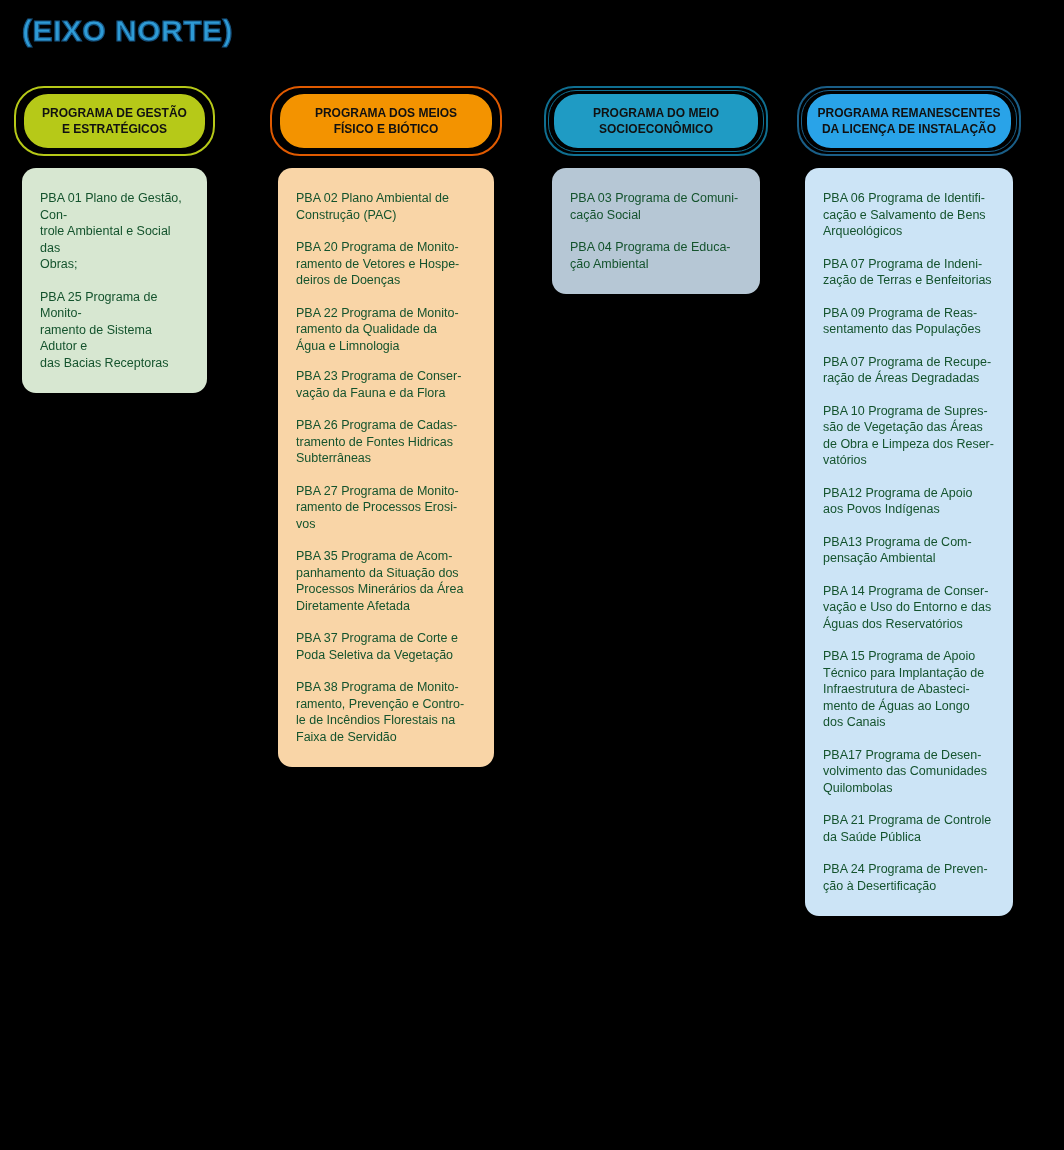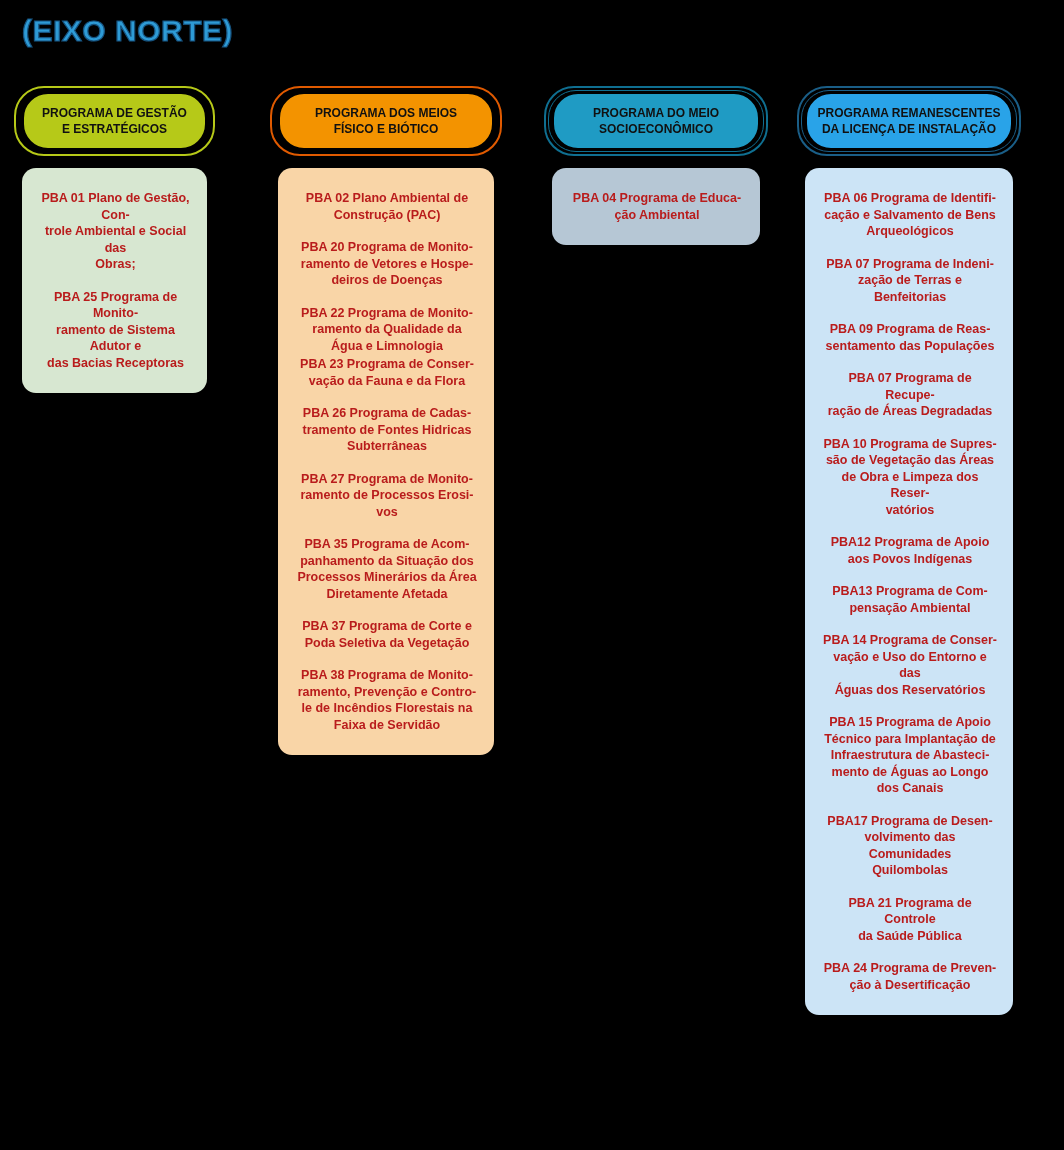--- a/index.html
+++ b/index.html
@@ -96,29 +96,28 @@
   
   .body-box {
     margin-top: 18px;
     border-radius: 14px;
     padding: 22px 16px 22px 18px;
     box-sizing: border-box;
     box-shadow: 1px 1px 0 rgba(0,0,0,0.55);
   }
   .prog-item {
     font-size: 12.5px;
-    font-weight: bold;
+    font-weight: normal;
     line-height: 16.5px;
-    color: #b91c1c;
+    color: #14532d;
     margin: 0 0 16px 0;
     white-space: pre-line;
-    text-align: center;
   }
   .prog-item:last-child { margin-bottom: 0; }
-  .prog-item.tight { margin-bottom: 2px; }
+  .prog-item.tight { margin-bottom: 14px; }
 
   
   #col-gestao .pill { background: #B6C918; }
   #col-gestao .pill-outer { border-color: #B6C918; }
   #col-gestao .pill-outer::after { border-color: #000; }
   #col-gestao .body-box { background: #D7E7D1; }
 
   #col-fisico .pill { background: #F39300; }
   #col-fisico .pill-outer { border-color: #E05A00; }
   #col-fisico .pill-outer::after { border-color: #000; }
@@ -199,20 +198,22 @@
 
 <div class="column" id="col-socio">
   <div class="pill-wrap">
     <div class="pill-outer"></div>
     <div class="pill">
       <span class="pill-label">PROGRAMA DO MEIO
 SOCIOECONÔMICO</span>
     </div>
   </div>
   <div class="body-box">
+    <p class="prog-item">PBA 03 Programa de Comuni-
+cação Social</p>
     <p class="prog-item">PBA 04  Programa de Educa-
 ção Ambiental</p>
   </div>
 </div>
 
 <div class="column" id="col-remanescentes">
   <div class="pill-wrap">
     <div class="pill-outer"></div>
     <div class="pill">
       <span class="pill-label">PROGRAMA REMANESCENTES

